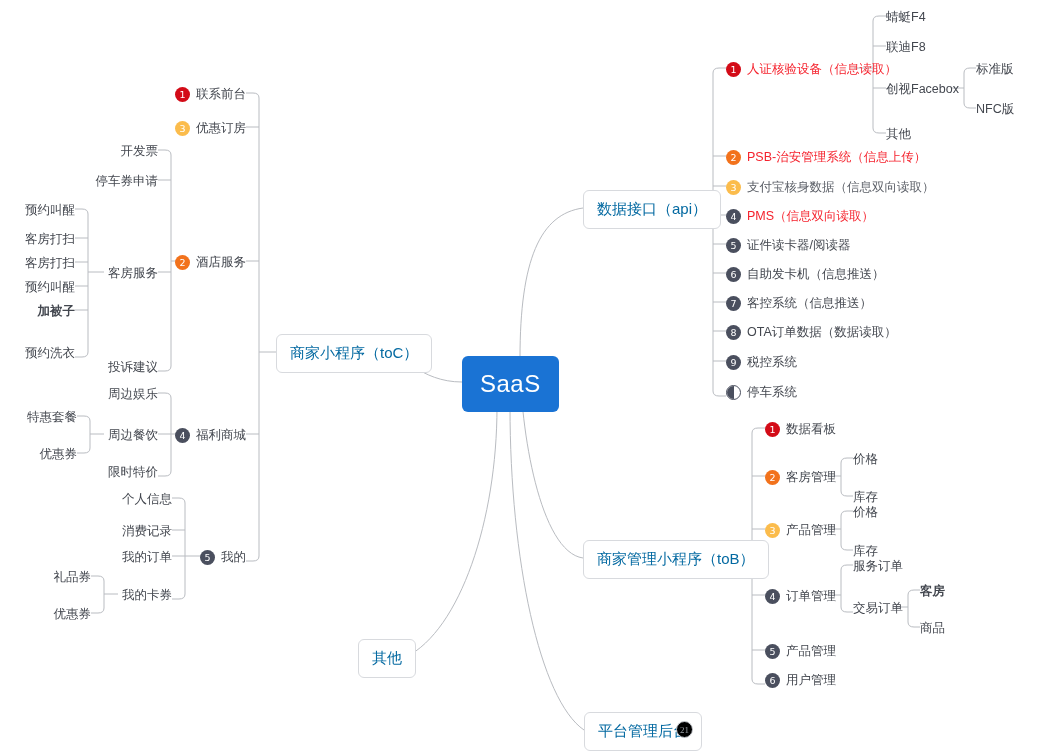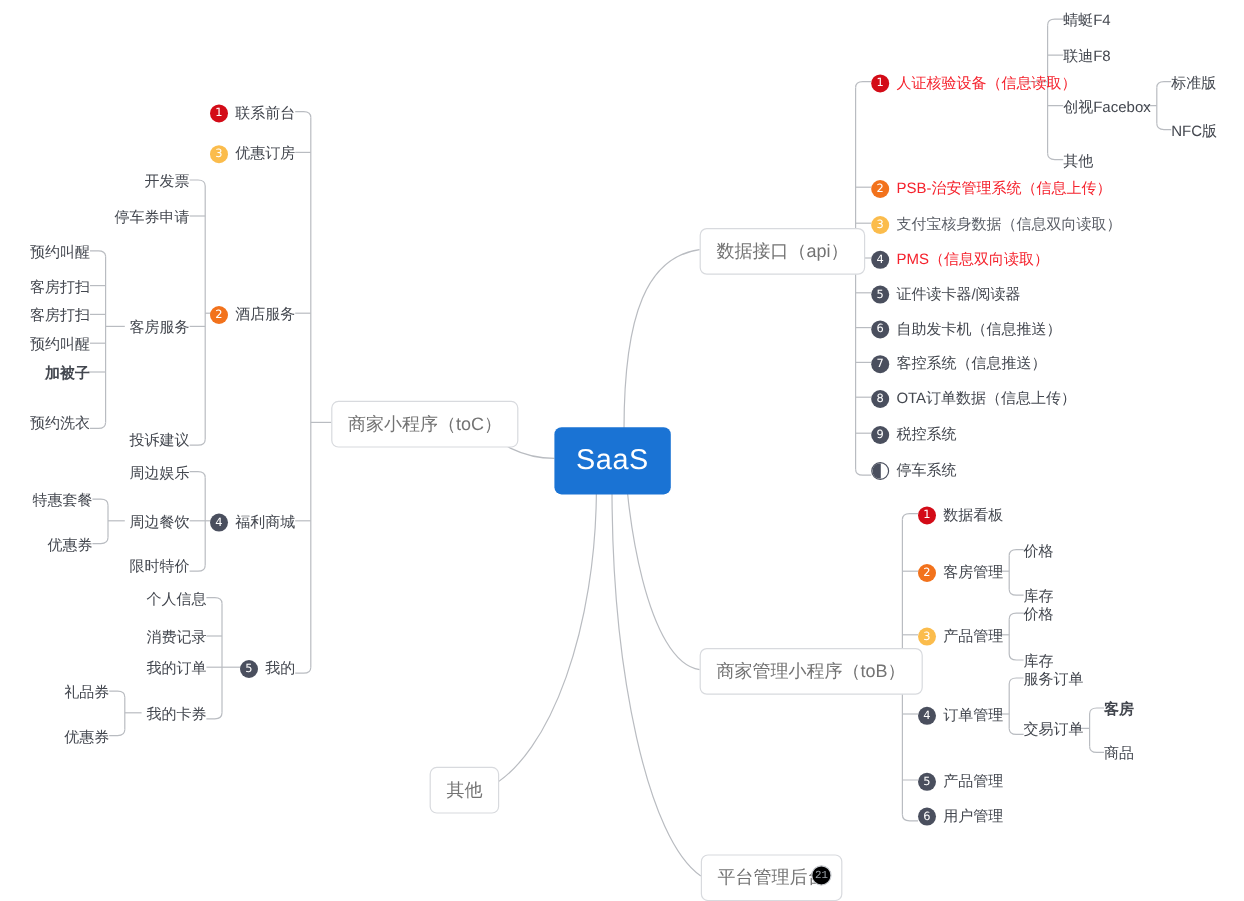--- a/index.html
+++ b/index.html
@@ -22,21 +22,21 @@
     border-radius: 6px;
     font-size: 24px;
     padding: 14px 18px;
     letter-spacing: .5px;
   }
   
   .box-node {
     background: #ffffff;
     border: 1px solid #d8dade;
     border-radius: 6px;
-    color: #737373;
+    color: #0369a1;
     font-size: 15px;
     padding: 9px 13px;
   }
   
   .leaf {
     font-size: 12.5px;
     color: #43474f;
     display: flex;
     align-items: center;
     gap: 6px;
@@ -77,21 +77,21 @@
   }
   .count-badge {
     position: absolute;
     width: 17px; height: 17px;
     border-radius: 50%;
     border: 1px solid #c9ccd1;
     color: #9aa0a6;
     font-size: 9px;
     display: flex; align-items: center; justify-content: center;
     background: #000000;
-    font-family: Liberation Mono, monospace;
+    font-family: Liberation Serif, serif;
   }
 </style>
 </head>
 <body>
 
 <div id="canvas">
 
   <svg id="wires" viewBox="0 0 1037 751">
     <g fill="none" stroke="#b9bcc1" stroke-width="1">
 
@@ -236,21 +236,21 @@
   <div class="node leaf" style="left:726px; top:266px;">
     <span class="badge c6">6</span>
     <span>自助发卡机（信息推送）</span>
   </div>
   <div class="node leaf" style="left:726px; top:295px;">
     <span class="badge c7">7</span>
     <span>客控系统（信息推送）</span>
   </div>
   <div class="node leaf" style="left:726px; top:324px;">
     <span class="badge c8">8</span>
-    <span>OTA订单数据（信息上传）</span>
+    <span>OTA订单数据（数据读取）</span>
   </div>
   <div class="node leaf" style="left:726px; top:354px;">
     <span class="badge c9">9</span>
     <span>税控系统</span>
   </div>
   <div class="node leaf" style="left:726px; top:384px;">
     <span class="badge half"></span>
     <span>停车系统</span>
   </div>
 

